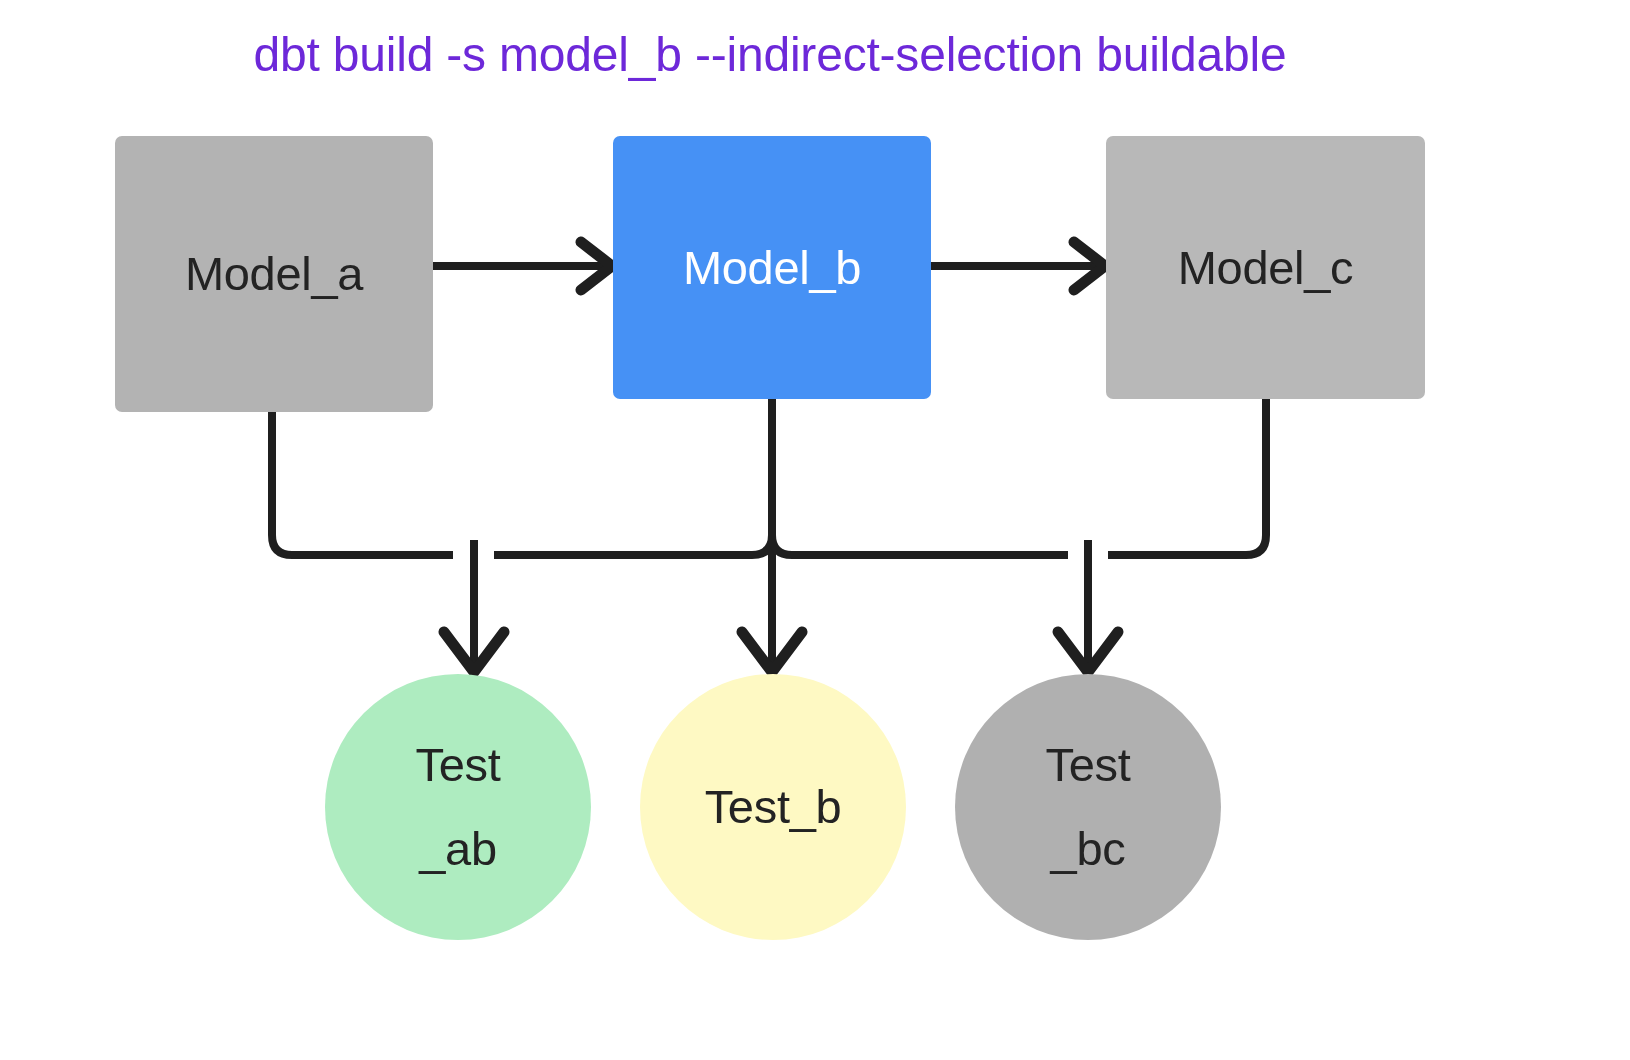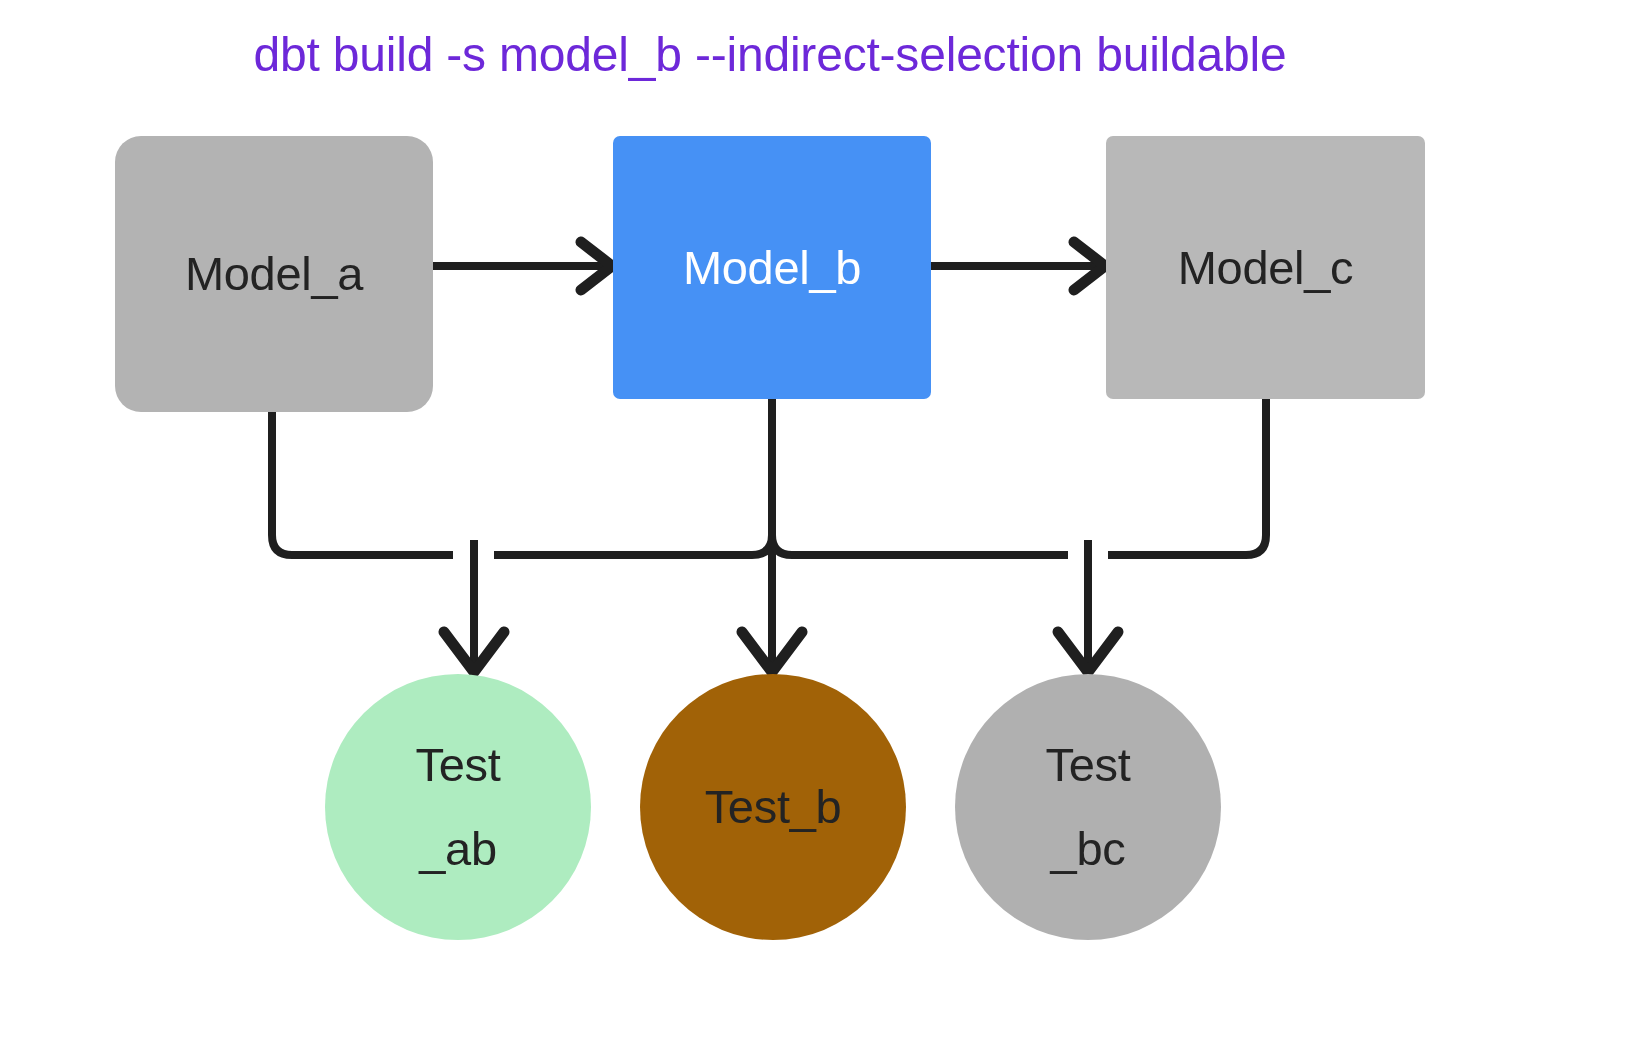--- a/index.html
+++ b/index.html
@@ -51,21 +51,21 @@
     box-sizing: border-box;
   }
   .model-label {
     font-size: 47px;
     line-height: 52px;
     font-weight: 400;
     letter-spacing: -0.3px;
     white-space: nowrap;
   }
 
-  #box-model-a { left: 115px; top: 136px; width: 318px; height: 276px; background: #b3b3b3; border-radius: 26px; }
+  #box-model-a { left: 115px; top: 136px; width: 318px; height: 276px; background: #b3b3b3; }
   #box-model-b { left: 613px; top: 136px; width: 318px; height: 263px; background: #4691f5; }
   #box-model-c { left: 1106px; top: 136px; width: 319px; height: 263px; background: #b8b8b8; }
 
   #box-model-a .model-label { color: #232323; }
   #box-model-b .model-label { color: #ffffff; }
   #box-model-c .model-label { color: #232323; }
 
   
   .test-circle {
     position: absolute;
@@ -81,21 +81,21 @@
     line-height: 84px;
     font-weight: 400;
     letter-spacing: -0.3px;
     color: #232323;
     white-space: nowrap;
     text-align: center;
   }
   .test-label.single { line-height: 54px; }
 
   #circle-test-ab { left: 325px; top: 674px; width: 266px; height: 266px; background: #aeecc0; }
-  #circle-test-b  { left: 640px; top: 674px; width: 266px; height: 266px; background: #a16207; }
+  #circle-test-b  { left: 640px; top: 674px; width: 266px; height: 266px; background: #fef9c3; }
   #circle-test-bc { left: 955px; top: 674px; width: 266px; height: 266px; background: #b0b0b0; }
 </style>
 </head>
 <body>
 
 <div id="canvas">
 
   <div id="title">dbt build -s model_b --indirect-selection buildable</div>
 
   <svg id="edges" viewBox="0 0 1630 1060" width="1630" height="1060" xmlns="http://www.w3.org/2000/svg">

